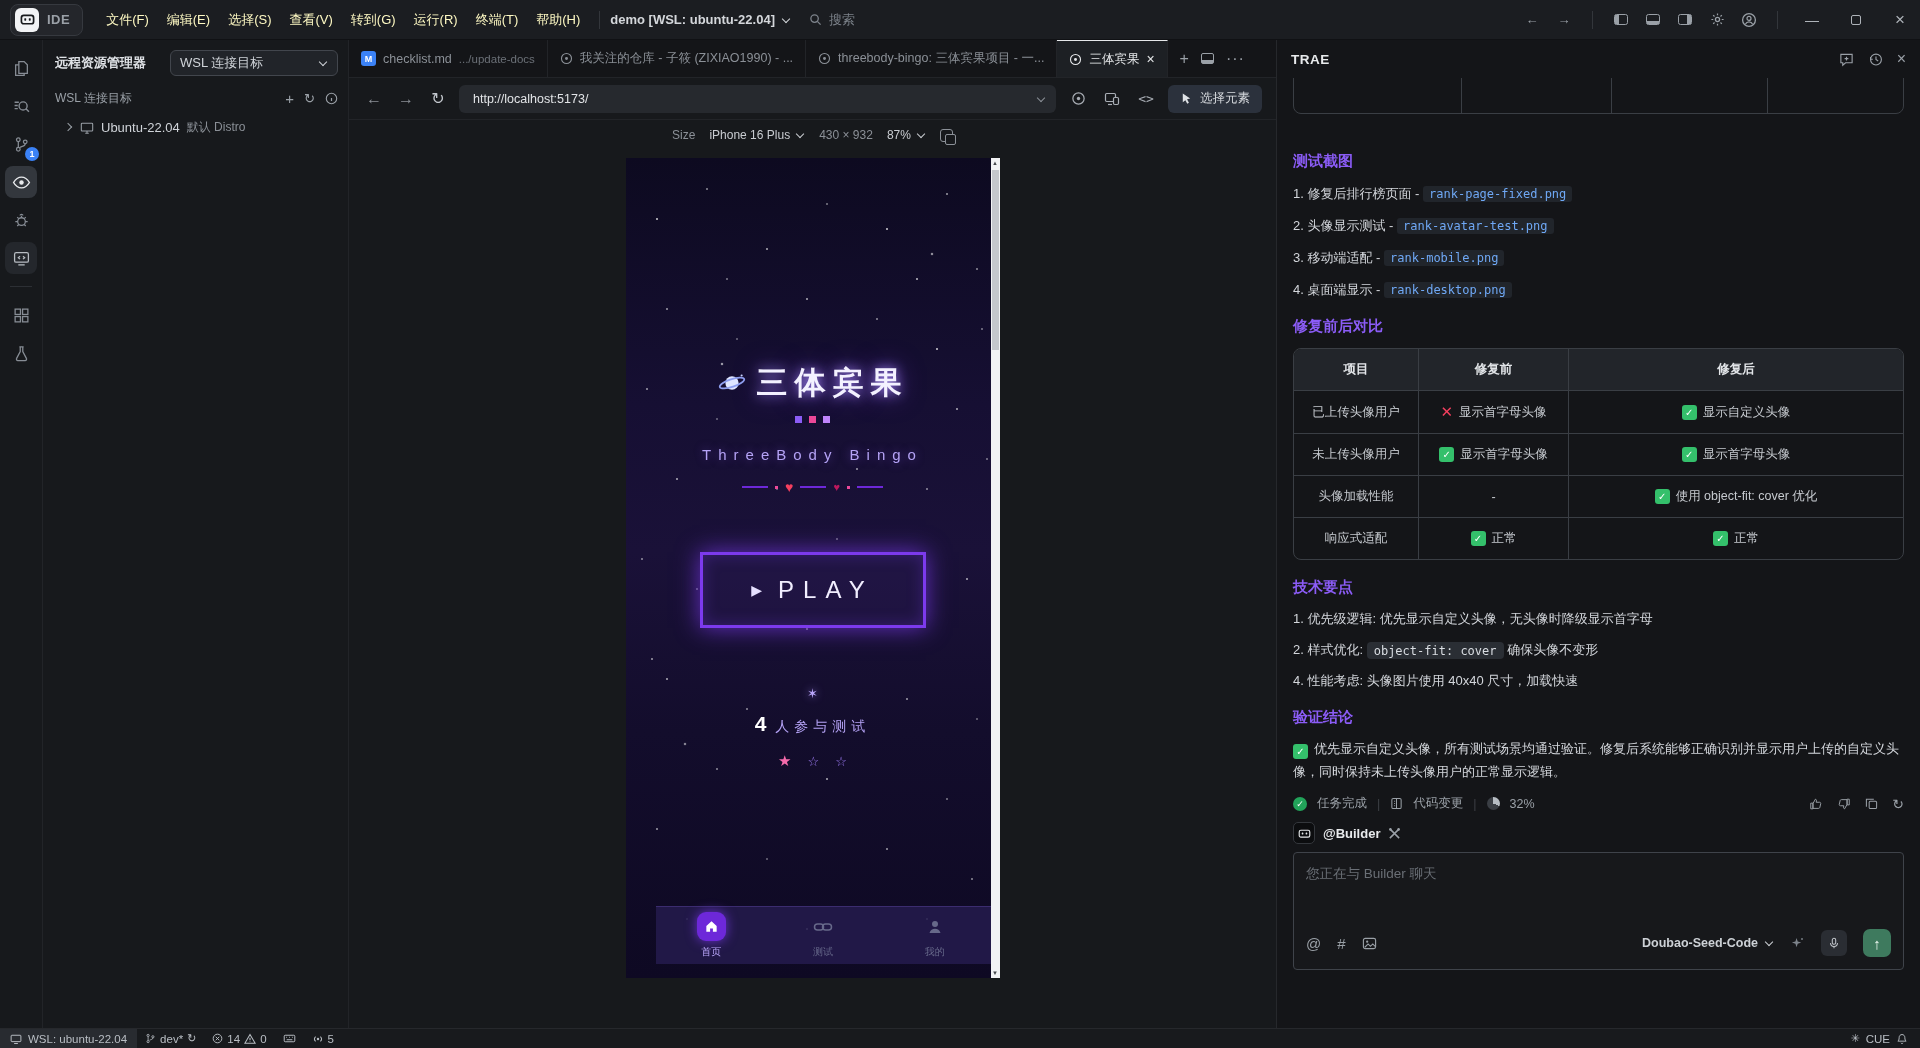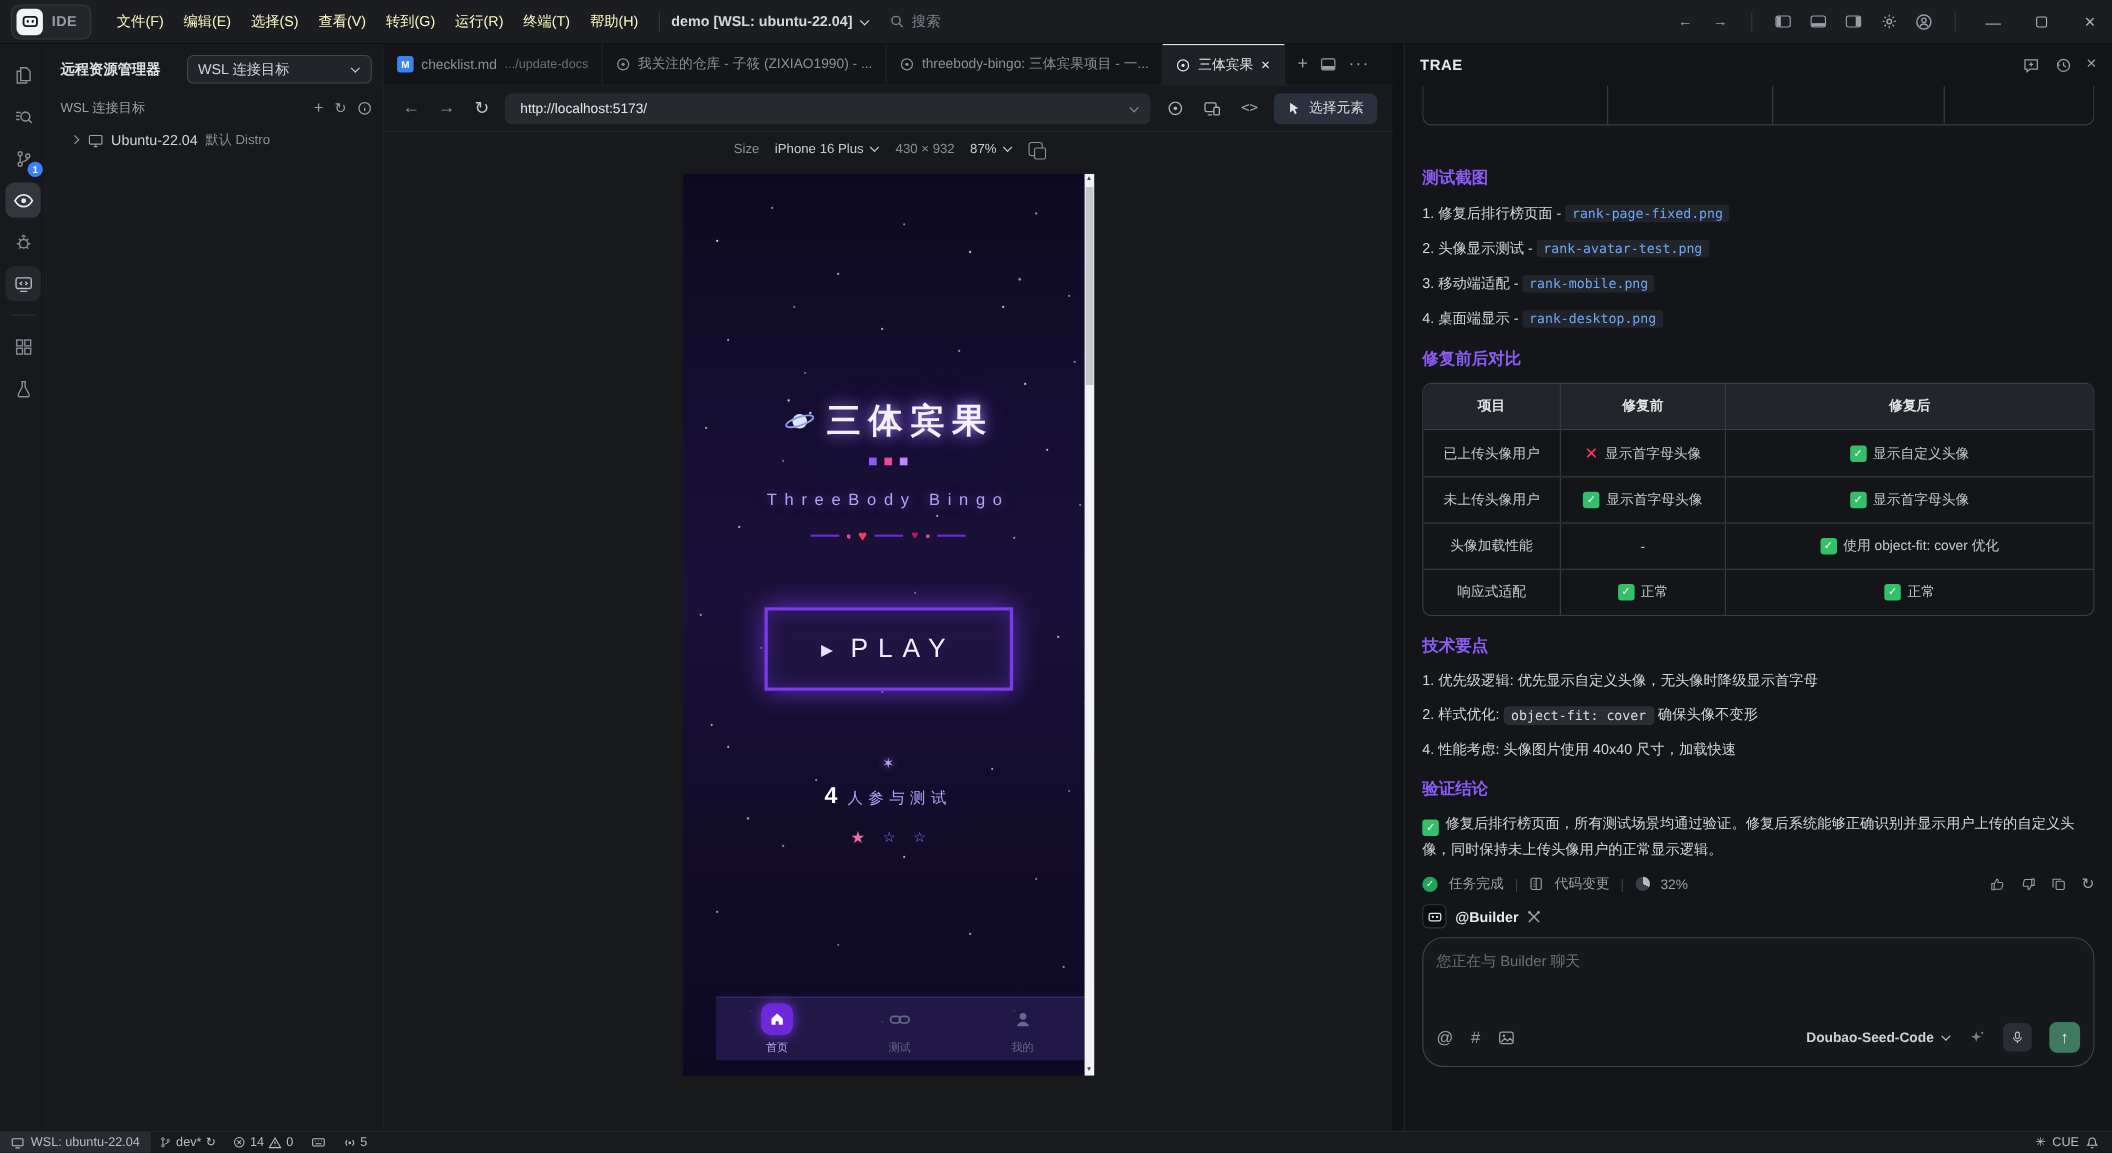--- a/index.html
+++ b/index.html
@@ -153,21 +153,21 @@
   .nav-item { display:flex; flex-direction:column; align-items:center; gap:4px; color:#67698a; font-size:10px; }
   .nav-item .box { width:29px; height:29px; border-radius:9px; display:flex; align-items:center; justify-content:center; }
   .nav-item.active .box { background:#6d28d9; box-shadow:0 0 12px rgba(124,58,237,.8); }
   .nav-item.active { color:#b9a6f9; }
   .ph-scroll { position:absolute; right:0; top:0; bottom:0; width:9px; background:#f1f2f4; }
   .ph-scroll .a { position:absolute; left:0; right:0; text-align:center; font-size:6px; color:#44474c; }
   .ph-scroll .thumb { position:absolute; left:1px; right:1px; top:12px; height:180px; background:#c4c7cc; }
 
   
   .rightpanel { width:644px; background:#141518; border-left:1px solid #26282c;
-    display:flex; flex-direction:column;margin-left:10px; }
+    display:flex; flex-direction:column; }
   .trae-head { height:38px; display:flex; align-items:center; padding:0 14px; flex:0 0 auto; }
   .trae-title { font-weight:bold; font-size:13.5px; color:#e8eaec; letter-spacing:.5px; }
   .trae-head .ics { margin-left:auto; display:flex; gap:14px; color:#9aa0a7; align-items:center; }
   .trae-body { flex:1; padding:0 16px; overflow:hidden; font-size:13px; color:#c6cacf; }
 
   .ptable-clip { height:56px; overflow:hidden; position:relative; }
   .ptable { position:absolute; bottom:20px; left:0; right:0; display:flex;
     border:1px solid #3a3e44; border-radius:8px; height:88px; align-items:center; text-align:center; }
   .ptable > div { border-right:1px solid #3a3e44; align-self:stretch; display:flex;
     align-items:center; justify-content:center; padding:6px; font-size:12.5px; color:#c6cacf; }
@@ -198,21 +198,21 @@
   .prog { width:13px; height:13px; border-radius:50%;
     background:conic-gradient(#b6bcc2 0 32%, #3a3e44 32% 100%); }
   .gdot { width:14px; height:14px; border-radius:50%; background:#22a35a; color:#fff; font-size:9px;
     display:inline-flex; align-items:center; justify-content:center; font-weight:bold; }
 
   .chatbox { margin:10px 0 12px; }
   .agent-row { display:flex; align-items:center; gap:8px; margin-bottom:8px; }
   .agent-chip-ic { width:22px; height:22px; background:#0c0d0f; border:1px solid #34373c;
     border-radius:5px; display:flex; align-items:center; justify-content:center; }
   .agent-name { font-weight:bold; color:#e8eaec; font-size:13px; }
-  .input-card { border:1px solid #3f434a; border-radius:19px; background:#17181b; padding:12px; height:118px;
+  .input-card { border:1px solid #3f434a; border-radius:4px; background:#17181b; padding:12px; height:118px;
     display:flex; flex-direction:column; }
   .placeholder { color:#6a6f76; font-size:13.5px; }
   .input-foot { margin-top:auto; display:flex; align-items:center; gap:16px; color:#9aa0a7; font-size:15px; }
   .model { margin-left:auto; display:flex; align-items:center; gap:6px; font-size:12.5px;
     color:#cdd1d6; font-weight:bold; }
   .mic-btn { width:26px; height:26px; background:#2a2d33; border-radius:6px; display:flex;
     align-items:center; justify-content:center; color:#c2c6cc; }
   .send-btn { width:28px; height:28px; background:#3e7a5e; border-radius:7px; color:#eaf5ee;
     display:flex; align-items:center; justify-content:center; font-size:15px; }
 
@@ -655,21 +655,21 @@
 
         <div class="sec-h">技术要点</div>
         <div class="tech">1. 优先级逻辑: 优先显示自定义头像，无头像时降级显示首字母</div>
         <div class="tech">
           <span>2. 样式优化: </span><span class="codechip">object-fit: cover</span><span> 确保头像不变形</span>
         </div>
         <div class="tech">4. 性能考虑: 头像图片使用 40x40 尺寸，加载快速</div>
 
         <div class="sec-h">验证结论</div>
         <div class="concl">
-          <span class="ck">✓</span><span>修复后排行榜页面，所有测试场景均通过验证。修复后系统能够正确识别并显示用户上传的自定义头像，同时保持未上传头像用户的正常显示逻辑。</span>
+          <span class="ck">✓</span><span>优先显示自定义头像，所有测试场景均通过验证。修复后系统能够正确识别并显示用户上传的自定义头像，同时保持未上传头像用户的正常显示逻辑。</span>
         </div>
 
         <div class="trae-foot">
           <span class="gdot">✓</span>
           <span>任务完成</span>
           <span class="tf-sep">|</span>
           <svg width="13" height="13" viewBox="0 0 14 14">
               <rect x="2" y="1.5" width="10" height="11" rx="1.5" fill="none" stroke="currentColor" stroke-width="1.1"></rect>
               <path d="M7 1.5v11M4.5 4.5h1M4.5 7h1M4.5 9.5h1" stroke="currentColor" stroke-width="1.1"></path>
             </svg>

